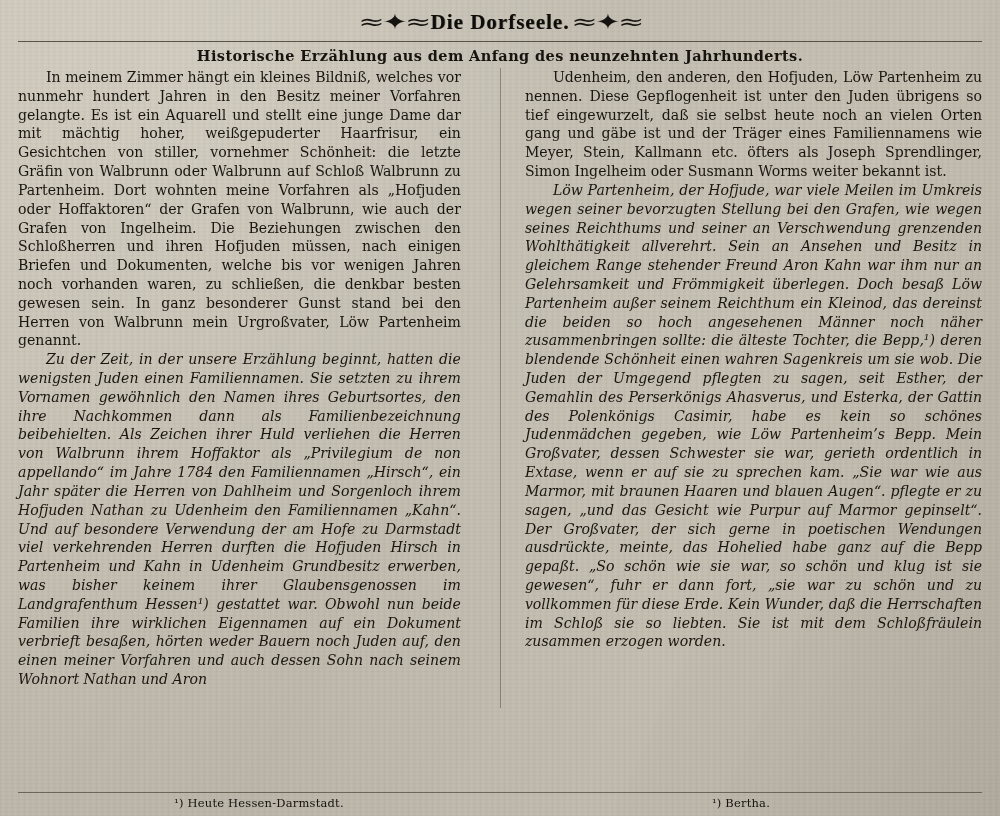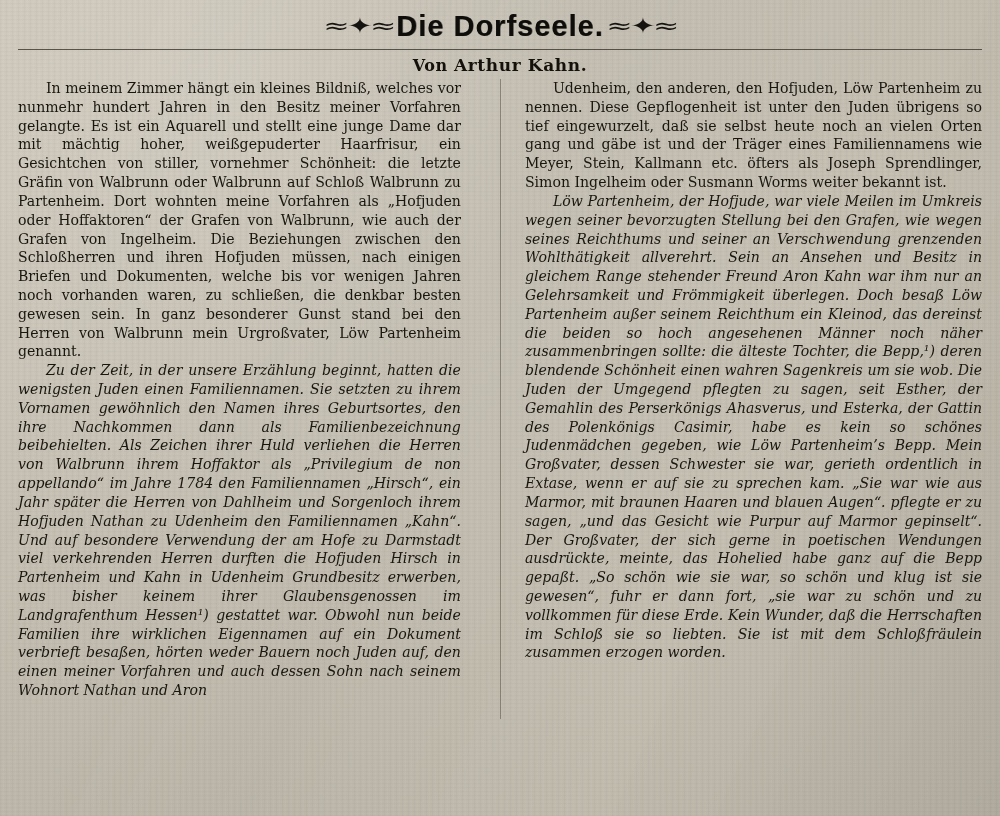--- a/index.html
+++ b/index.html
@@ -50,23 +50,23 @@
     gap: 14px;
   }
   .orn {
     font-size: 21px;
     letter-spacing: -2px;
     color: #15130f;
     line-height: 1;
     transform: scaleX(1.5);
   }
   .doc-title {
-    font-family: Liberation Sans, sans-serif;
+    font-family: Liberation Serif, serif;
     font-weight: bold;
-    font-size: 29px;
+    font-size: 21px;
     letter-spacing: 1px;
     color: #0f0d0a;
     text-shadow: 0.6px 0.4px 0 rgba(0,0,0,0.45);
   }
   .rule {
     border: 0;
     border-top: 1.5px solid #3a352c;
     margin: 6px 0 5px 0;
     opacity: 0.8;
   }
@@ -148,31 +148,36 @@
 
 <div class="page">
 
   <div class="masthead">
     <div class="title-row">
       <span class="orn">≈✦≈</span>
       <span class="doc-title">Die Dorfseele.</span>
       <span class="orn">≈✦≈</span>
     </div>
     <hr class="rule">
-    <div class="byline">
-      <span>Von </span><span class="name">Arthur Kahn.</span>
-    </div>
+    <div class="subtitle">Historische Erzählung aus dem Anfang des neunzehnten Jahrhunderts.</div>
   </div>
 
   <div class="columns">
     <div class="col left">
       <p>In meinem Zimmer hängt ein kleines Bildniß, welches vor nunmehr hundert Jahren in den Besitz meiner Vorfahren gelangte. Es ist ein Aquarell und stellt eine junge Dame dar mit mächtig hoher, weißgepuderter Haarfrisur, ein Gesichtchen von stiller, vornehmer Schönheit: die letzte Gräfin von Walbrunn oder Walbrunn auf Schloß Walbrunn zu Partenheim. Dort wohnten meine Vorfahren als „Hofjuden oder Hoffaktoren“ der Grafen von Walbrunn, wie auch der Grafen von Ingelheim. Die Beziehungen zwischen den Schloßherren und ihren Hofjuden müssen, nach einigen Briefen und Dokumenten, welche bis vor wenigen Jahren noch vorhanden waren, zu schließen, die denkbar besten gewesen sein. In ganz besonderer Gunst stand bei den Herren von Walbrunn mein Urgroßvater, Löw Partenheim genannt.</p>
       <p>Zu der Zeit, in der unsere Erzählung beginnt, hatten die wenigsten Juden einen Familiennamen. Sie setzten zu ihrem Vornamen gewöhnlich den Namen ihres Geburtsortes, den ihre Nachkommen dann als Familienbezeichnung beibehielten. Als Zeichen ihrer Huld verliehen die Herren von Walbrunn ihrem Hoffaktor als „Privilegium de non appellando“ im Jahre 1784 den Familiennamen „Hirsch“, ein Jahr später die Herren von Dahlheim und Sorgenloch ihrem Hofjuden Nathan zu Udenheim den Familiennamen „Kahn“. Und auf besondere Verwendung der am Hofe zu Darmstadt viel verkehrenden Herren durften die Hofjuden Hirsch in Partenheim und Kahn in Udenheim Grundbesitz erwerben, was bisher keinem ihrer Glaubensgenossen im Landgrafenthum Hessen¹) gestattet war. Obwohl nun beide Familien ihre wirklichen Eigennamen auf ein Dokument verbrieft besaßen, hörten weder Bauern noch Juden auf, den einen meiner Vorfahren und auch dessen Sohn nach seinem Wohnort Nathan und Aron</p>
     </div>
     <div class="col-divider"></div>
     <div class="col right">
       <p>Udenheim, den anderen, den Hofjuden, Löw Partenheim zu nennen. Diese Gepflogenheit ist unter den Juden übrigens so tief eingewurzelt, daß sie selbst heute noch an vielen Orten gang und gäbe ist und der Träger eines Familiennamens wie Meyer, Stein, Kallmann etc. öfters als Joseph Sprendlinger, Simon Ingelheim oder Susmann Worms weiter bekannt ist.</p>
       <p>Löw Partenheim, der Hofjude, war viele Meilen im Umkreis wegen seiner bevorzugten Stellung bei den Grafen, wie wegen seines Reichthums und seiner an Verschwendung grenzenden Wohlthätigkeit allverehrt. Sein an Ansehen und Besitz in gleichem Range stehender Freund Aron Kahn war ihm nur an Gelehrsamkeit und Frömmigkeit überlegen. Doch besaß Löw Partenheim außer seinem Reichthum ein Kleinod, das dereinst die beiden so hoch angesehenen Männer noch näher zusammenbringen sollte: die älteste Tochter, die Bepp,¹) deren blendende Schönheit einen wahren Sagenkreis um sie wob. Die Juden der Umgegend pflegten zu sagen, seit Esther, der Gemahlin des Perserkönigs Ahasverus, und Esterka, der Gattin des Polenkönigs Casimir, habe es kein so schönes Judenmädchen gegeben, wie Löw Partenheim’s Bepp. Mein Großvater, dessen Schwester sie war, gerieth ordentlich in Extase, wenn er auf sie zu sprechen kam. „Sie war wie aus Marmor, mit braunen Haaren und blauen Augen“. pflegte er zu sagen, „und das Gesicht wie Purpur auf Marmor gepinselt“. Der Großvater, der sich gerne in poetischen Wendungen ausdrückte, meinte, das Hohelied habe ganz auf die Bepp gepaßt. „So schön wie sie war, so schön und klug ist sie gewesen“, fuhr er dann fort, „sie war zu schön und zu vollkommen für diese Erde. Kein Wunder, daß die Herrschaften im Schloß sie so liebten. Sie ist mit dem Schloßfräulein zusammen erzogen worden.</p>
     </div>
   </div>
 
+  <div class="footnotes">
+    <hr class="fn-rule">
+    <div class="fn-row">
+      <div class="fn">¹) Heute Hessen-Darmstadt.</div>
+      <div class="fn">¹) Bertha.</div>
+    </div>
+  </div>
 
 </div>
 
 </body></html>

